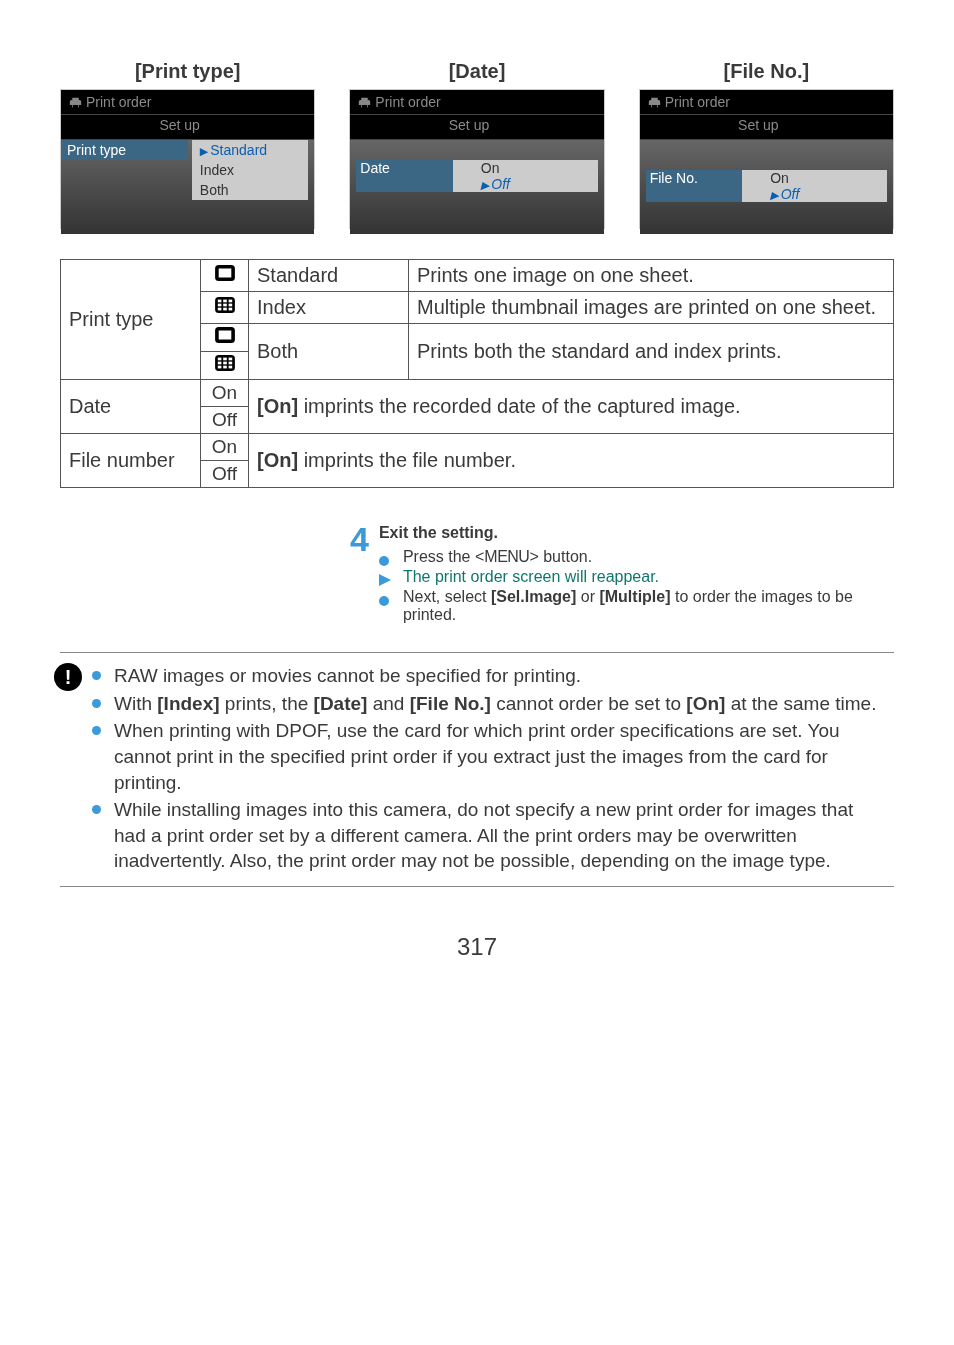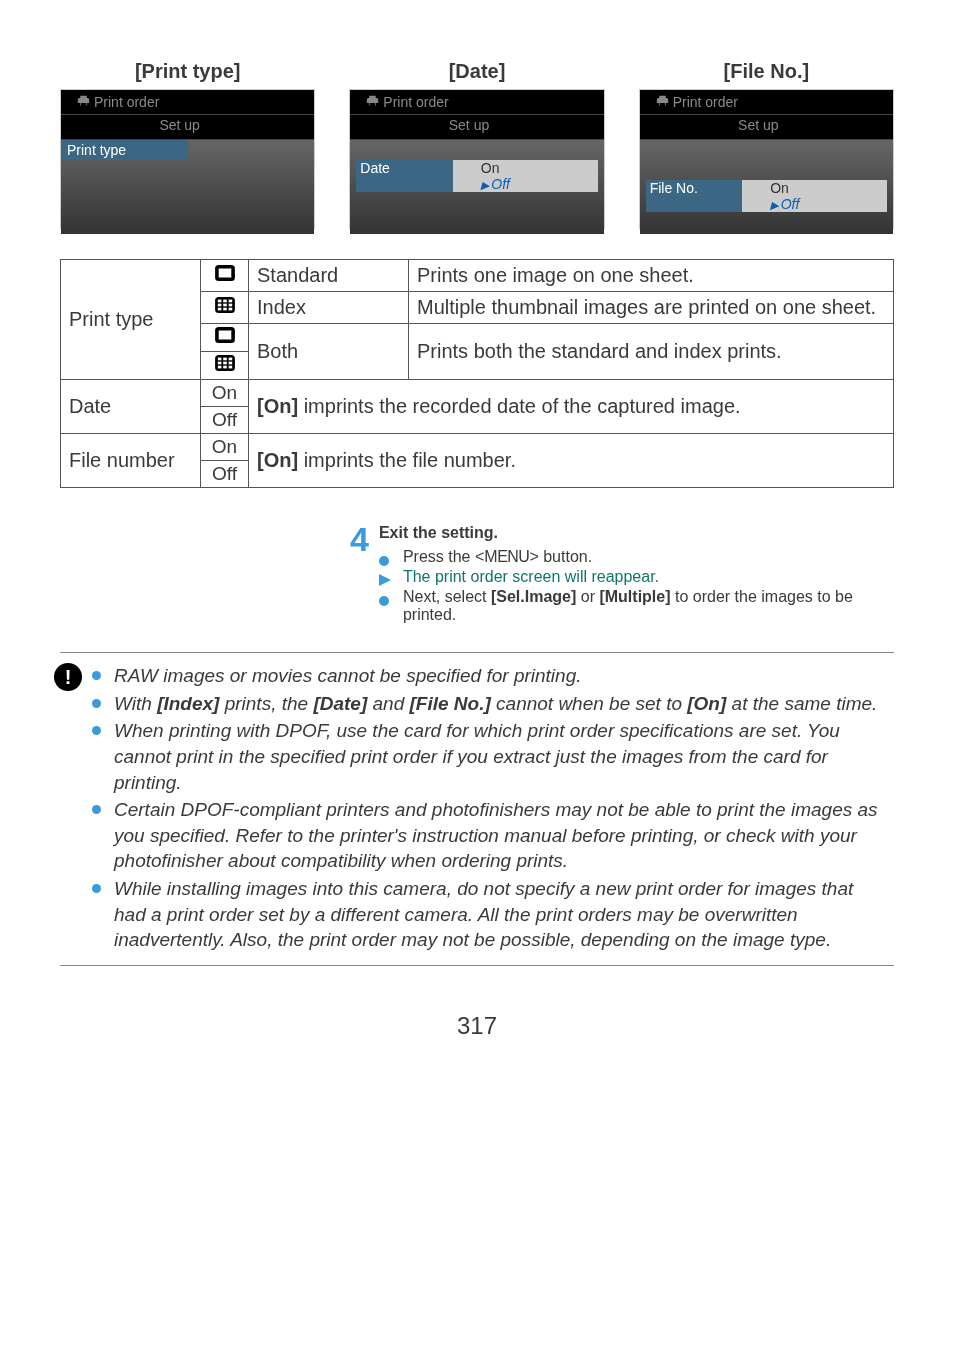--- a/index.html
+++ b/index.html
@@ -29,23 +29,24 @@
   .screen {
     border: 1px solid #ccc;
     background: #1c1c1c;
     height: 140px;
     position: relative;
     font-size: 14px;
     color: #8a8a8a;
   }
   .screen-title {
     background: #000;
-    padding: 4px 16px;
+    padding: 4px 8px;
     border-bottom: 1px solid #444;
     display: flex;
+    align-items: center;
     gap: 4px;
   }
   .screen-subtitle {
     background: #000;
     text-align: center;
     padding: 2px 16px 6px 0;
     border-bottom: 1px solid #444;
   }
   .screen-body {
     position: relative;
@@ -131,21 +132,21 @@
     border-left: none;
     border-right: none;
     padding: 10px 10px 10px 0;
   }
   .warn-icon {
     width: 28px; height: 28px; background: #000; border-radius: 50%; flex-shrink: 0;
     color: #fff; font-weight: bold; text-align: center; font-size: 20px; line-height: 28px;
     margin-left: -6px;
   }
   .warn-ul { margin: 0; padding: 0; list-style: none; font-size: 19px; }
-  .warn-ul li { margin-bottom: 2px; padding-left: 22px; position: relative; line-height: 1.35; font-style: italic; }
+  .warn-ul li { margin-bottom: 2px; padding-left: 22px; position: relative; line-height: 1.35; }
   .warn-ul li::before { content: ""; position: absolute; left: 0; top: 8px; width: 9px; height: 9px; border-radius: 50%; background: #3b9ad9; }
   .pagenum { text-align: center; font-size: 24px; margin-top: 46px; }
   .menu-glyph { font-family: Arial; letter-spacing: -0.5px; }
   .printer-icon-svg { width: 13px; height: 13px; display: inline-block; }
 </style>
 </head>
 <body>
 
 <div class="page">
 
@@ -156,20 +157,25 @@
       <div class="screen">
         <div class="screen-title">
           <svg class="printer-icon-svg" viewBox="0 0 16 16">
               <path fill="#888" d="M4 2h8v3h1a2 2 0 012 2v4h-3v3H4v-3H1V7a2 2 0 012-2h1V2zm1 9v3h6v-3H5z"></path>
             </svg>
           <span>Print order</span>
         </div>
         <div class="screen-subtitle">Set up</div>
         <div class="screen-body">
           <span class="sel-row">Print type</span>
+          <div class="opt-box">
+            <div class="opt sel"><span class="tri">▶</span><span>Standard</span></div>
+            <div class="opt">Index</div>
+            <div class="opt">Both</div>
+          </div>
         </div>
       </div>
     </div>
 
     <div class="col">
       <div class="col-head">[Date]</div>
       <div class="screen">
         <div class="screen-title">
           <svg class="printer-icon-svg" viewBox="0 0 16 16">
               <path fill="#888" d="M4 2h8v3h1a2 2 0 012 2v4h-3v3H4v-3H1V7a2 2 0 012-2h1V2zm1 9v3h6v-3H5z"></path>
@@ -192,21 +198,21 @@
     <div class="col">
       <div class="col-head">[File No.]</div>
       <div class="screen">
         <div class="screen-title">
           <svg class="printer-icon-svg" viewBox="0 0 16 16">
               <path fill="#888" d="M4 2h8v3h1a2 2 0 012 2v4h-3v3H4v-3H1V7a2 2 0 012-2h1V2zm1 9v3h6v-3H5z"></path>
             </svg>
           <span>Print order</span>
         </div>
         <div class="screen-subtitle">Set up</div>
-        <div class="screen-body" style="padding-top:36px;">
+        <div class="screen-body" style="padding-top:26px;">
           <div class="screen2-row">
             <span class="lbl">File No.</span>
             <div class="opts">
               <div>On</div>
               <div class="sel"><span class="tri">▶</span><span>Off</span></div>
             </div>
           </div>
         </div>
       </div>
     </div>
@@ -293,21 +299,20 @@
         <li class="b-arrow">The print order screen will reappear.</li>
         <li class="b-blue"><span>Next, select </span><b>[Sel.Image]</b><span> or </span><b>[Multiple]</b><span> to order the images to be printed.</span></li>
       </ul>
     </div>
   </div>
 
   <div class="warn-box">
     <div class="warn-icon">!</div>
     <ul class="warn-ul">
       <li>RAW images or movies cannot be specified for printing.</li>
-      <li><span>With </span><b>[Index]</b><span> prints, the </span><b>[Date]</b><span> and </span><b>[File No.]</b><span> cannot when be set to </span><b>[On]</b><span> at the same time.</span></li>
+      <li><span>With </span><b>[Index]</b><span> prints, the </span><b>[Date]</b><span> and </span><b>[File No.]</b><span> cannot order be set to </span><b>[On]</b><span> at the same time.</span></li>
       <li>When printing with DPOF, use the card for which print order specifications are set. You cannot print in the specified print order if you extract just the images from the card for printing.</li>
-      <li>Certain DPOF-compliant printers and photofinishers may not be able to print the images as you specified. Refer to the printer's instruction manual before printing, or check with your photofinisher about compatibility when ordering prints.</li>
       <li>While installing images into this camera, do not specify a new print order for images that had a print order set by a different camera. All the print orders may be overwritten inadvertently. Also, the print order may not be possible, depending on the image type.</li>
     </ul>
   </div>
 
   <div class="pagenum">317</div>
 </div>
 
 </body></html>

